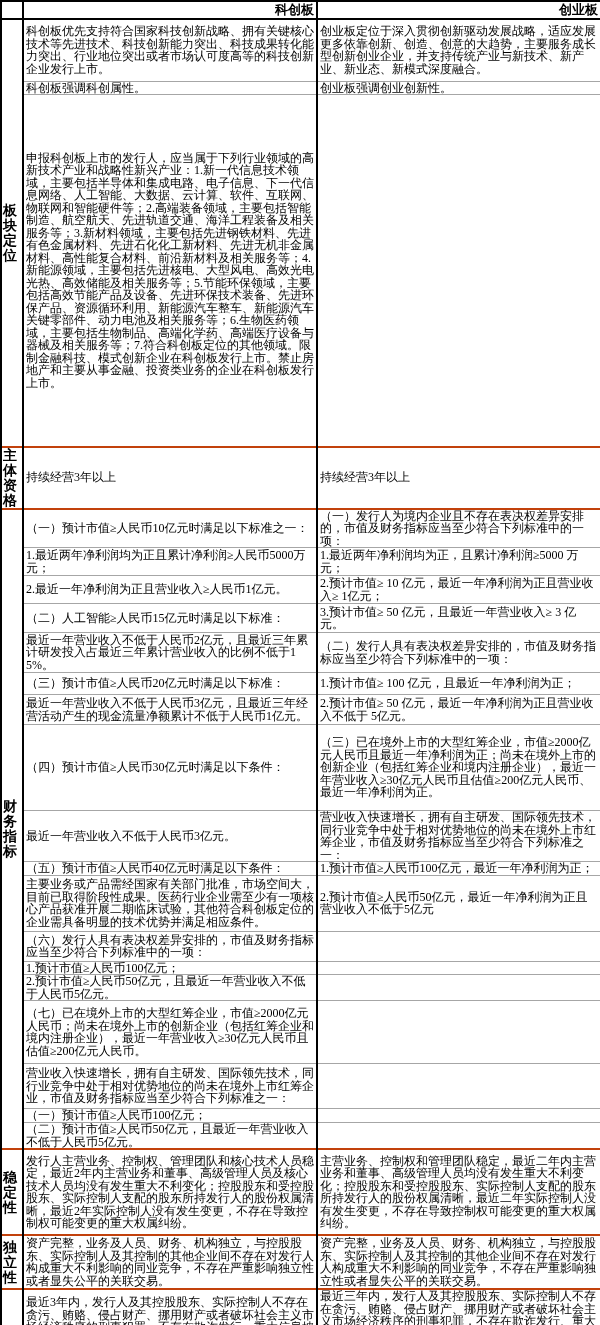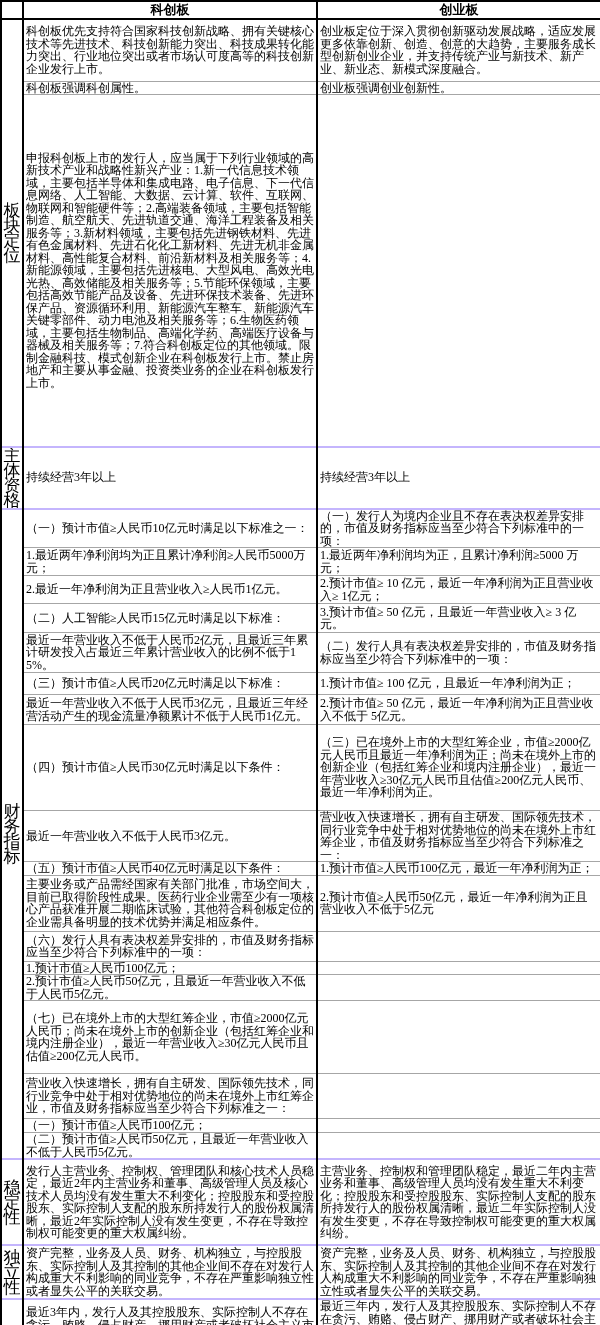--- a/index.html
+++ b/index.html
@@ -3,24 +3,24 @@
 <meta charset="utf-8">
 <style>
   html,body{margin:0;padding:0;background:#fff;color:#000;
     font-family:"Liberation Serif","DejaVu Serif",serif;}
   body{width:600px;}
   table{border-collapse:collapse;table-layout:fixed;width:600px;border:2px solid #000;}
   td{border-top:1px solid #a6a6a6;border-bottom:1px solid #a6a6a6;
      border-left:2px solid #000;border-right:2px solid #000;
      padding:0 2px;font-size:12px;line-height:12.5px;vertical-align:middle;
      word-break:break-all;overflow:hidden;}
-  tr.head td{font-weight:bold;text-align:center;font-size:13px;
+  tr.head td{font-weight:bold;text-align:right;font-size:13px;
      border-bottom:2px solid #000;}
-  tr.sec-start td{border-top:2px solid #c4b5fd;}
-  td.lab{font-weight:normal;text-align:center;font-size:17px;line-height:15px;
+  tr.sec-start td{border-top:2px solid #c2410c;}
+  td.lab{font-weight:bold;text-align:left;font-size:14px;line-height:15px;
      padding:0 1px;word-break:break-all;}
   td.cell{text-align:left;}
 </style>
 </head>
 <body>
 
 <table>
   <colgroup>
     <col style="width:22px">
       <col style="width:294px">
@@ -109,21 +109,21 @@
       <td class="cell"></td>
     </tr>
     <tr style="height:13px">
       <td class="cell">1.预计市值≥人民币100亿元；</td>
       <td class="cell"></td>
     </tr>
     <tr style="height:24px">
       <td class="cell">2.预计市值≥人民币50亿元，且最近一年营业收入不低于人民币5亿元。</td>
       <td class="cell"></td>
     </tr>
-    <tr style="height:73px">
+    <tr style="height:63px">
       <td class="cell">（七）已在境外上市的大型红筹企业，市值≥2000亿元人民币；尚未在境外上市的创新企业（包括红筹企业和境内注册企业），最近一年营业收入≥30亿元人民币且估值≥200亿元人民币。</td>
       <td class="cell"></td>
     </tr>
     <tr style="height:45px">
       <td class="cell">营业收入快速增长，拥有自主研发、国际领先技术，同行业竞争中处于相对优势地位的尚未在境外上市红筹企业，市值及财务指标应当至少符合下列标准之一：</td>
       <td class="cell"></td>
     </tr>
     <tr style="height:14px">
       <td class="cell">（一）预计市值≥人民币100亿元；</td>
       <td class="cell"></td>

